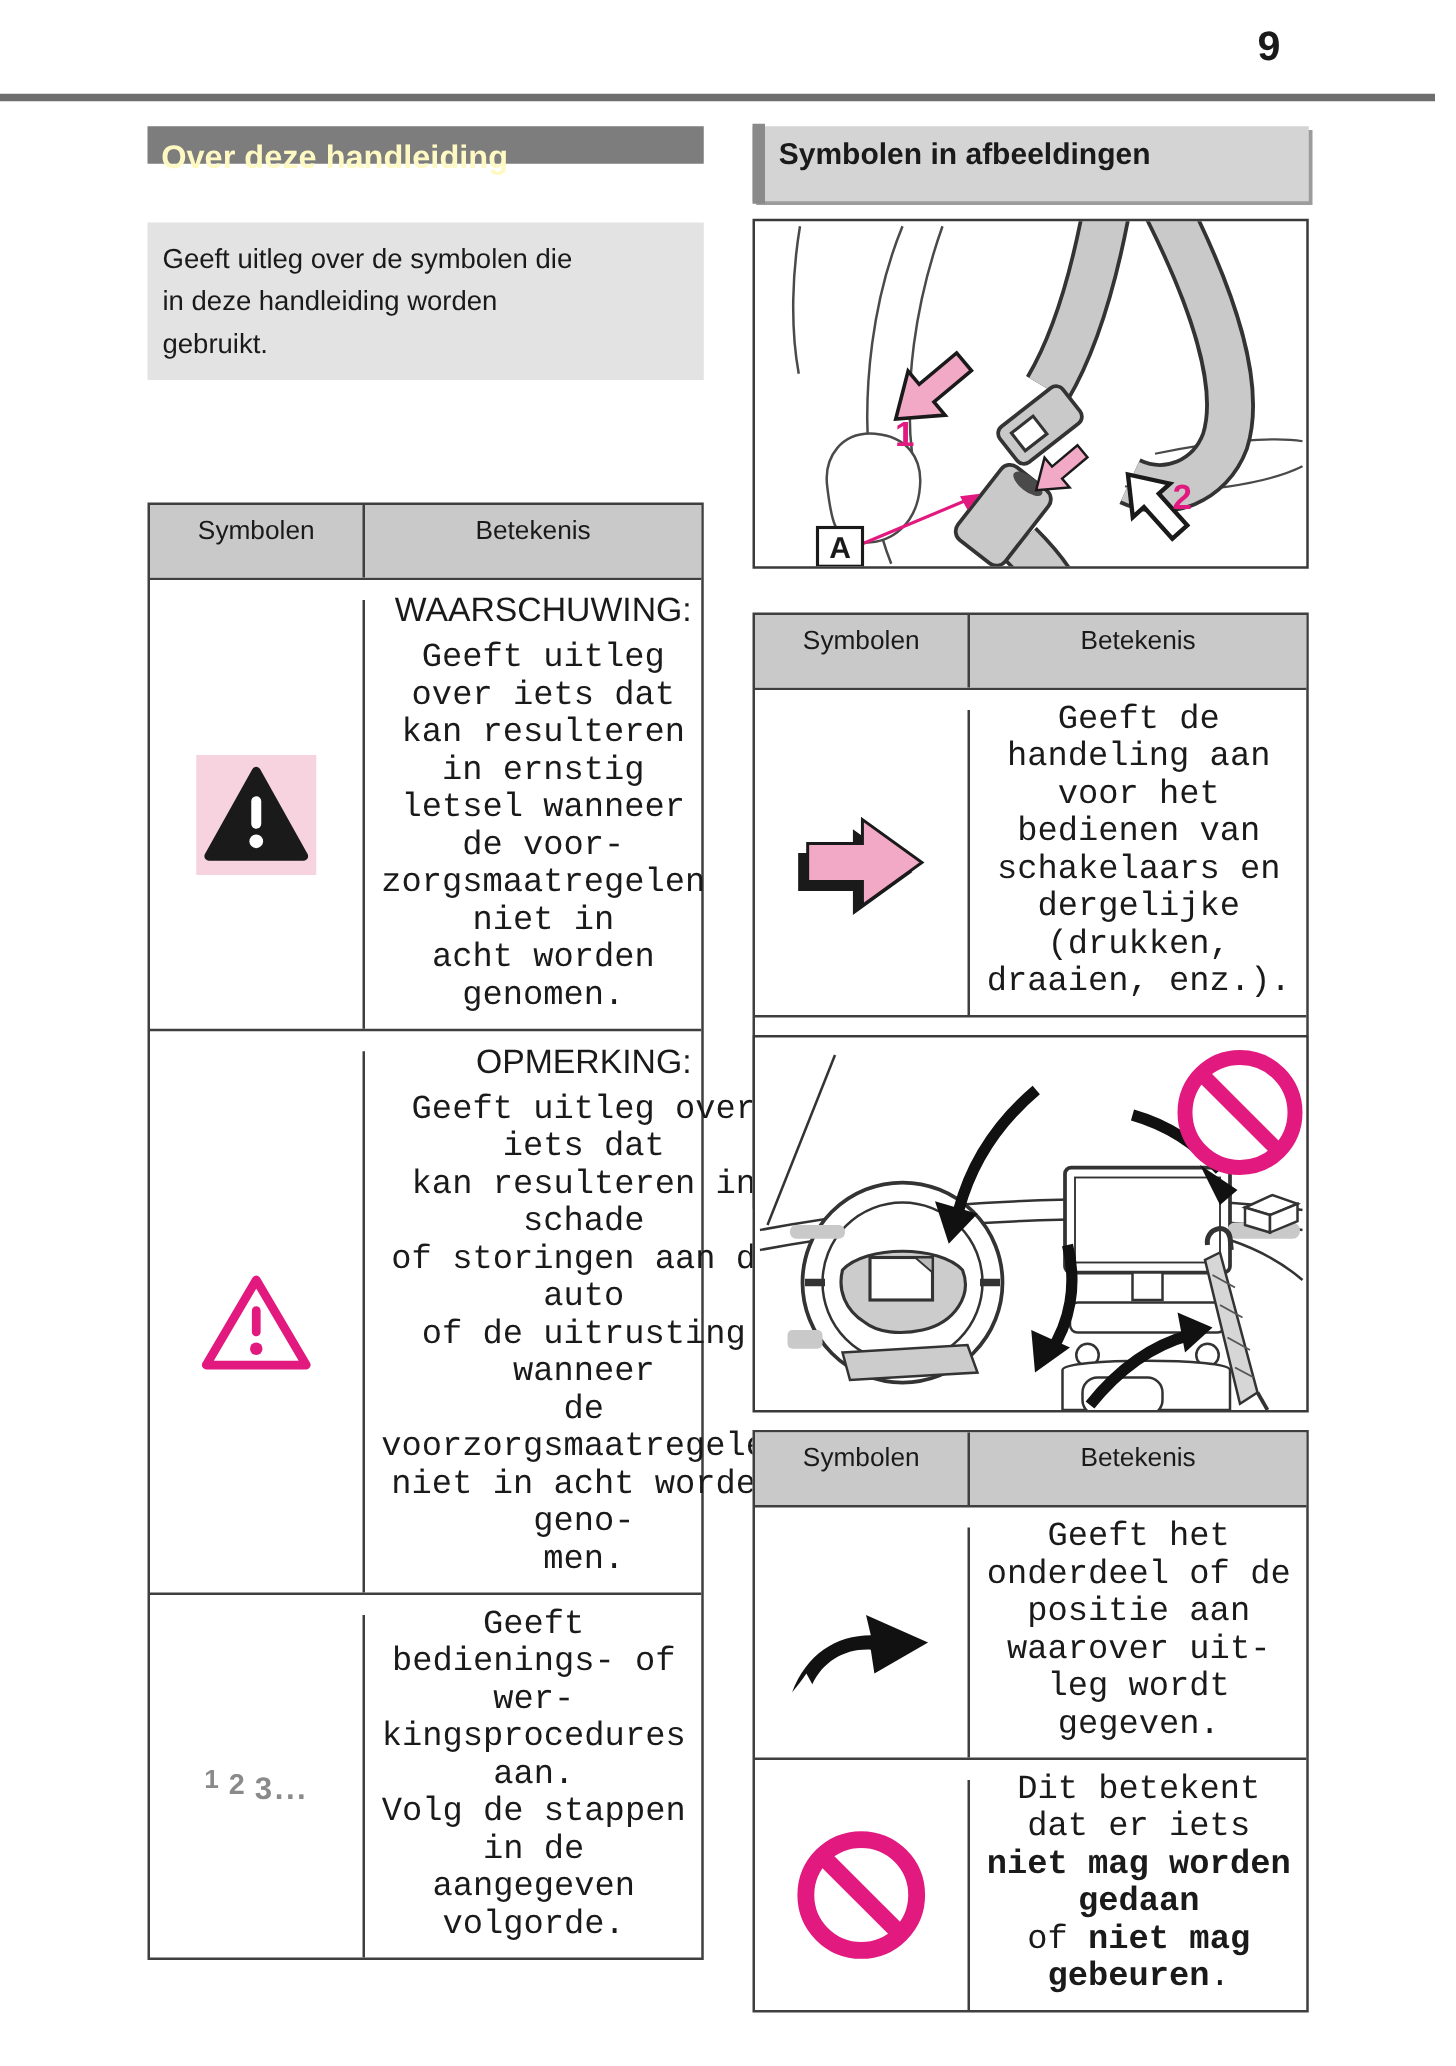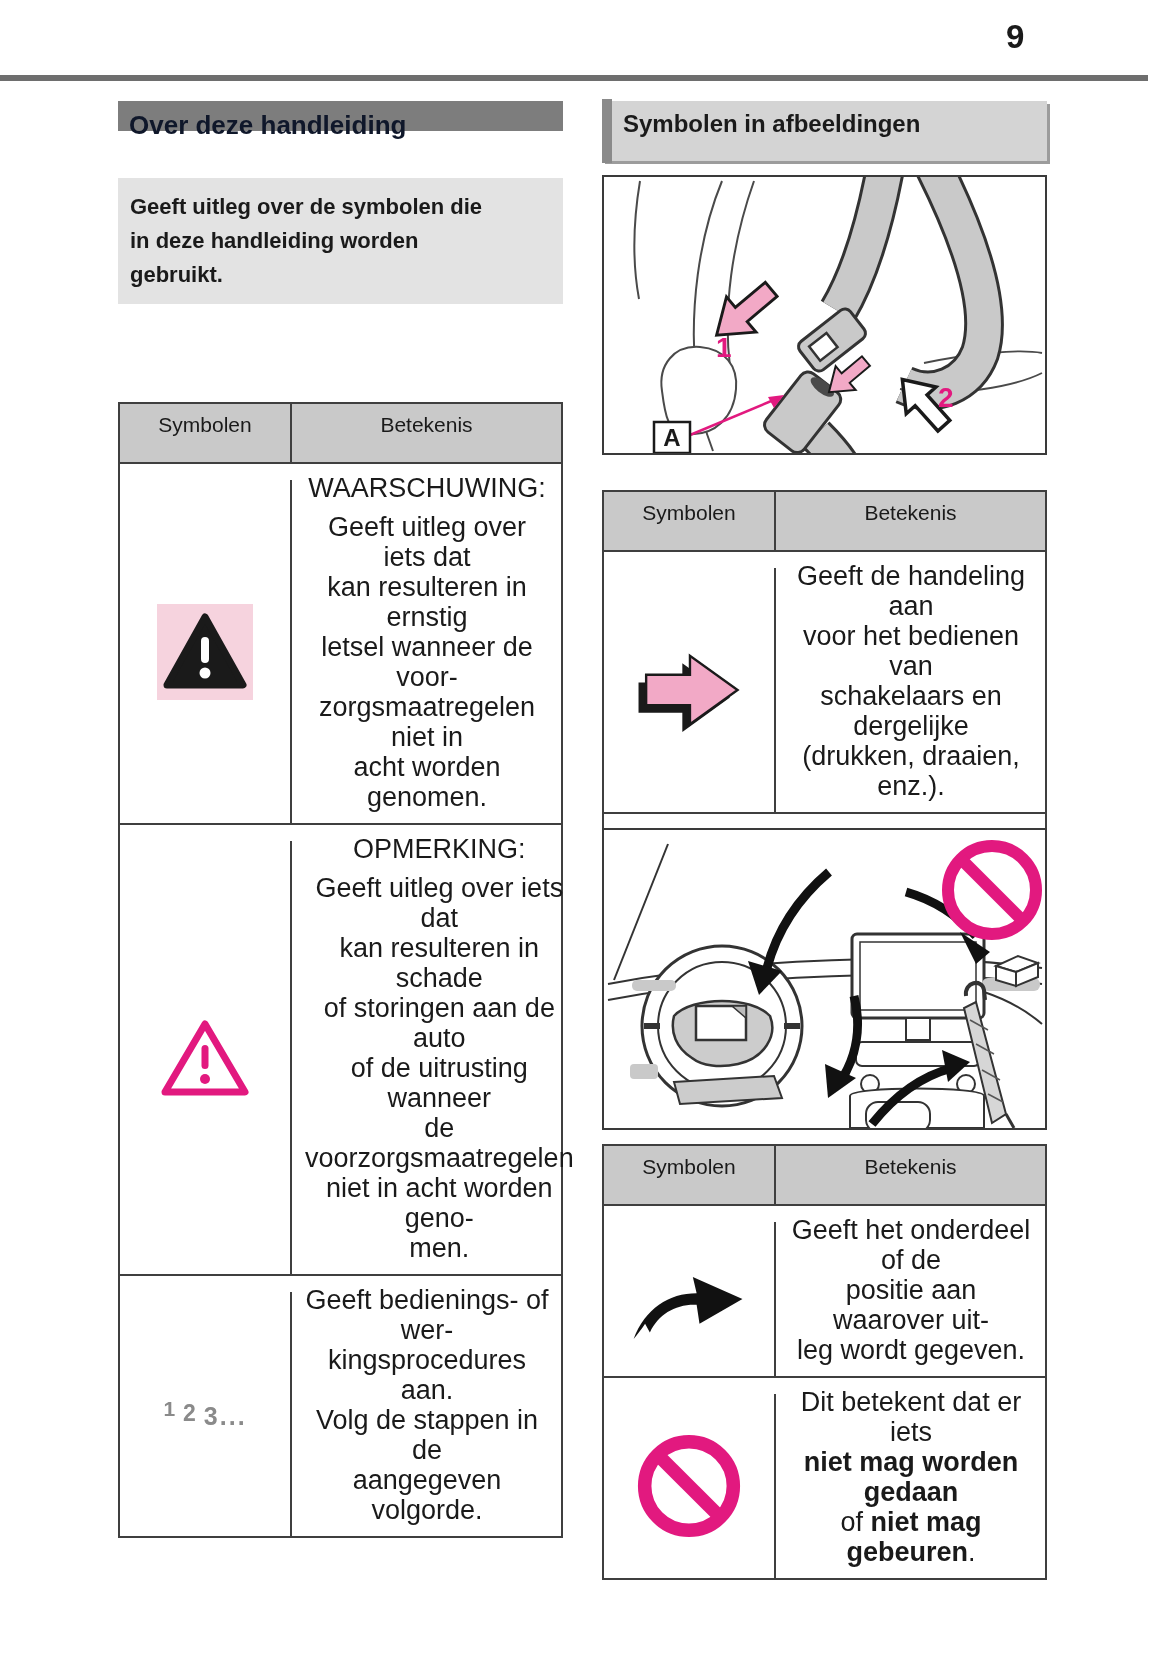--- a/index.html
+++ b/index.html
@@ -6,41 +6,41 @@
   #page{position:relative;width:1165px;height:1653px;background:#fff;
         font-family:"Liberation Sans", sans-serif;color:#1a1a1a;overflow:hidden;}
 
   .pagenum{position:absolute;top:18px;left:1006px;font-size:33px;font-weight:bold;}
   .toprule{position:absolute;top:75px;left:0;width:1148px;height:6px;background:#6e6e6e;}
 
   .blk{position:absolute;width:445px;box-sizing:border-box;}
   .col-l{left:118px;}
   .col-r{left:602px;}
 
-  .hdr-dark{top:101px;height:30px;background:#7d7d7d;color:#0f172a;
+  .hdr-dark{top:101px;height:30px;background:#7d7d7d;color:#fef9c3;
             font-size:26px;font-weight:bold;line-height:48px;padding-left:11px;}
-  .intro{top:178px;background:#e3e3e3;padding:12px 12px;font-size:22px;font-weight:bold;
+  .intro{top:178px;background:#e3e3e3;padding:12px 12px;font-size:22px;font-weight:normal;
          line-height:34px;white-space:pre-line;}
   .sec{background:#d4d4d4;font-size:24px;font-weight:bold;height:60px;line-height:45px;
        padding-left:21px;box-shadow:3px 3px 0 0 #9c9c9c;}
   .sec::before{content:"";position:absolute;left:0;top:-2px;bottom:-2px;width:10px;background:#8a8a8a;}
   .sec-l{top:332px;}
   .sec-r{top:101px;}
 
   .tbl{border:2px solid #3f3f3f;background:#fff;}
   .tbl-l{top:402px;}
   .tbl-r1{top:490px;}
   .tbl-r2{top:1144px;}
   .tr{display:grid;grid-template-columns:172px 1fr;}
   .tr + .tr{border-top:2px solid #3f3f3f;}
   .th{background:#c9c9c9;text-align:center;font-size:21px;height:58px;line-height:41px;}
   .th:first-child{border-right:2px solid #3f3f3f;}
   .td-sym{border-right:2px solid #3f3f3f;display:flex;align-items:center;justify-content:center;margin-top:16px;}
   .td-txt{padding:9px 12px 11px 13px;font-size:27px;line-height:30px;text-align:center;}
-  .pre{white-space:pre-line;}
+  .pre{white-space:pre-line;font-family:Liberation Mono, monospace;}
   .rh{margin-bottom:9px;}
   .mh206{min-height:206px}.mh264{min-height:264px}.mh128{min-height:128px}
   .mh132{min-height:132px}.mh135{min-height:135px}.mh126{min-height:126px}.mh120{min-height:120px}
 
   .warnbg{width:96px;height:96px;background:#f6d3de;display:flex;align-items:center;justify-content:center;}
 
   .steps{color:#8a8a8a;font-weight:bold;white-space:nowrap;}
   .steps .n1{font-size:21px;vertical-align:9px;}
   .steps .n2{font-size:23px;vertical-align:4px;margin-left:8px;}
   .steps .n3{font-size:25px;vertical-align:0px;margin-left:8px;}

